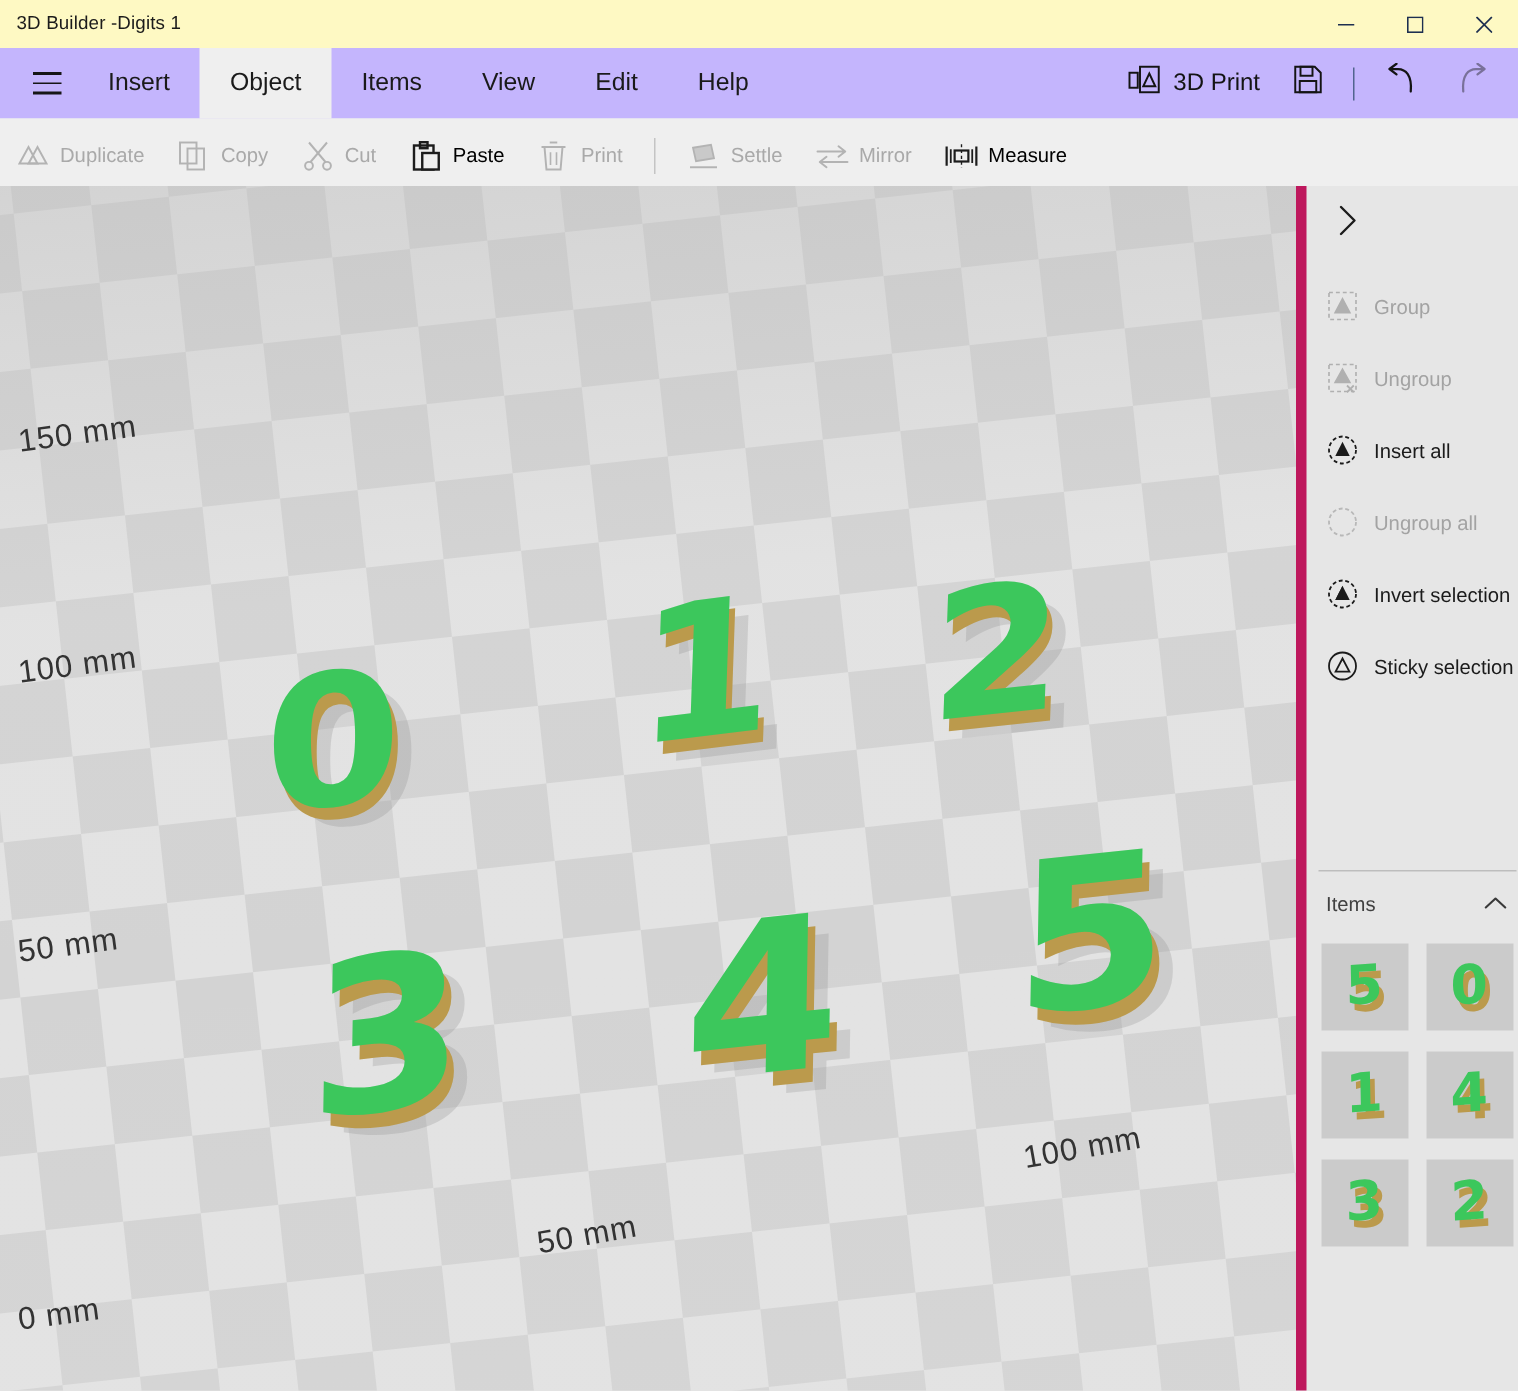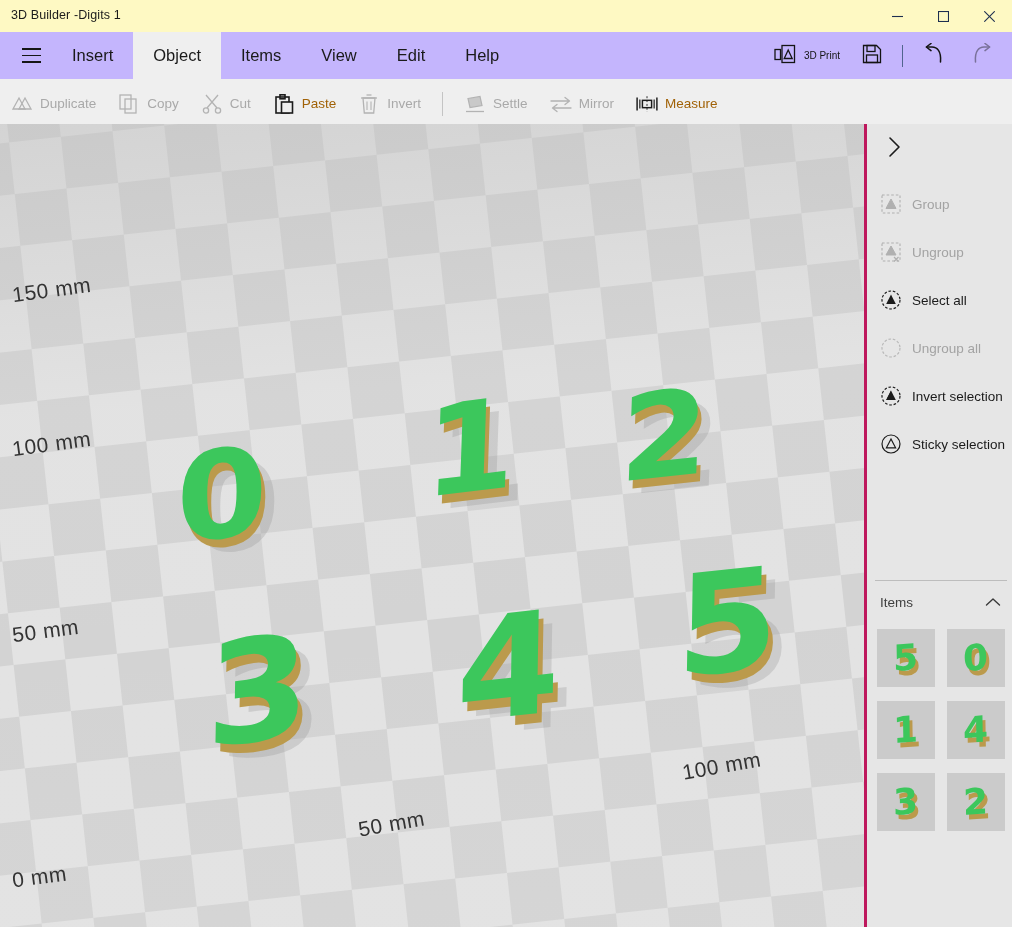--- a/index.html
+++ b/index.html
@@ -48,33 +48,33 @@
   .tab.active { background: #efefef; color: #1a1a1a; }
 
   .title-actions {
     position: absolute; right: 8px; top: 0; height: 47px;
     display: flex; align-items: center; gap: 0;
   }
   .ta-btn {
     height: 47px; display: flex; align-items: center; gap: 8px;
     padding: 0 11px; color: #141414;
   }
-  .ta-label { font-size: 10px; color: #141414; white-space: nowrap; }
+  .ta-label { font-size: 16px; color: #141414; white-space: nowrap; }
   .ta-sep { width: 1px; height: 22px; background: #2b4a68; margin: 0 9px; opacity: .75; }
   .ta-btn.disabled { opacity: .42; }
 
   
   .cmdbar {
     position: absolute; left: 0; top: 79px; width: 1012px; height: 49px;
     background: #efefef;
     display: flex; align-items: center;
   }
   .cmd {
     height: 45px; display: flex; align-items: center; gap: 7px;
-    padding: 0 11px; color: #a16207; white-space: nowrap;
+    padding: 0 11px; color: #000000; white-space: nowrap;
   }
   .cmd .cmd-label { font-size: 13.5px; }
   .cmd.disabled { color: #a9a9a9; }
   .cmd.disabled svg { stroke: #b3b3b3; color: #b3b3b3; }
   .cmd-sep { width: 1px; height: 24px; background: #c4c4c4; margin: 0 10px; }
   .cmd-icon { width: 22px; height: 22px; display: flex; align-items: center; justify-content: center; }
 
   
   .viewport {
     position: absolute; left: 0; top: 124px; width: 864px; height: 803px;
@@ -121,21 +121,21 @@
   }
   .digit .shadow {
     position: absolute; left: 0; top: 0; display: block;
     color: rgba(140,140,140,0.26); z-index: -2;
   }
 
   
   .sidebar {
     position: absolute; left: 864px; top: 124px; width: 148px; height: 803px;
     background: #e6e6e6;
-    border-left: 3px solid #be185d;
+    border-left: 7px solid #be185d;
   }
   .expand-btn {
     position: absolute; left: 10px; top: 8px; width: 34px; height: 34px;
     display: flex; align-items: center; justify-content: center; color: #1c1c1c;
   }
   .menu-list { position: absolute; left: 0; top: 56px; width: 148px; }
   .mitem {
     height: 48px; display: flex; align-items: center; gap: 11px;
     padding-left: 14px; color: #1b1b1b;
   }
@@ -296,21 +296,21 @@
   <div class="cmd disabled">
     <span class="cmd-icon">
       <svg width="18" height="20" viewBox="0 0 18 20">
           <path d="M3 4 H15 L13.7 19 H4.3 Z" fill="none" stroke="#b3b3b3" stroke-width="1.3"></path>
           <line x1="1" y1="4" x2="17" y2="4" stroke="#b3b3b3" stroke-width="1.3"></line>
           <line x1="6.5" y1="1" x2="11.5" y2="1" stroke="#b3b3b3" stroke-width="1.3"></line>
           <line x1="7" y1="7.5" x2="7" y2="16" stroke="#b3b3b3" stroke-width="1.1"></line>
           <line x1="11" y1="7.5" x2="11" y2="16" stroke="#b3b3b3" stroke-width="1.1"></line>
         </svg>
     </span>
-    <span class="cmd-label">Invert</span>
+    <span class="cmd-label">Print</span>
   </div>
 
   <div class="cmd-sep"></div>
 
   <div class="cmd disabled">
     <span class="cmd-icon">
       <svg width="22" height="20" viewBox="0 0 22 20">
           <path d="M4 4.5 L16 2.5 L18 11.5 L6 13.5 Z" fill="#c9c9c9" stroke="#b3b3b3" stroke-width="1.2"></path>
           <line x1="2" y1="17.5" x2="20" y2="17.5" stroke="#b3b3b3" stroke-width="1.3"></line>
         </svg>
@@ -418,21 +418,21 @@
       </span>
       <span class="mlabel">Ungroup</span>
     </div>
     <div class="mitem">
       <span class="mi-icon">
         <svg width="20" height="20" viewBox="0 0 20 20">
           <circle cx="10" cy="10" r="9" fill="none" stroke="#1b1b1b" stroke-width="1.2" stroke-dasharray="2.6 1.8"></circle>
           <path d="M10 4.5 L14.8 14 H5.2 Z" fill="#1b1b1b"></path>
         </svg>
       </span>
-      <span class="mlabel">Select all</span>
+      <span class="mlabel">Insert all</span>
     </div>
     <div class="mitem disabled">
       <span class="mi-icon">
         <svg width="20" height="20" viewBox="0 0 20 20">
           <circle cx="10" cy="10" r="9" fill="none" stroke="#b8b8b8" stroke-width="1.2" stroke-dasharray="2.6 1.8"></circle>
         </svg>
       </span>
       <span class="mlabel">Ungroup all</span>
     </div>
     <div class="mitem">

